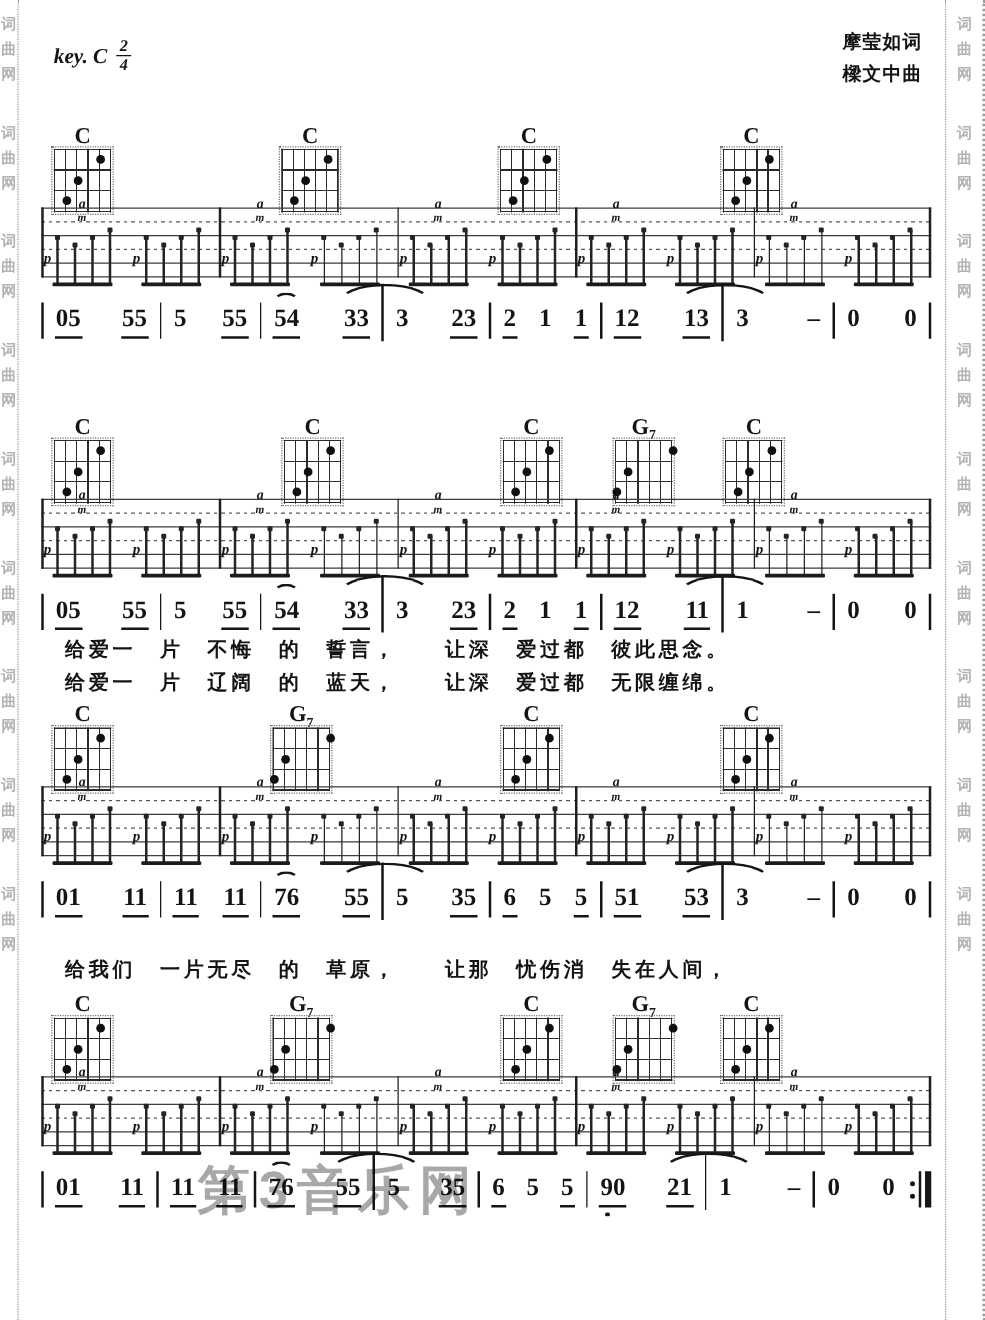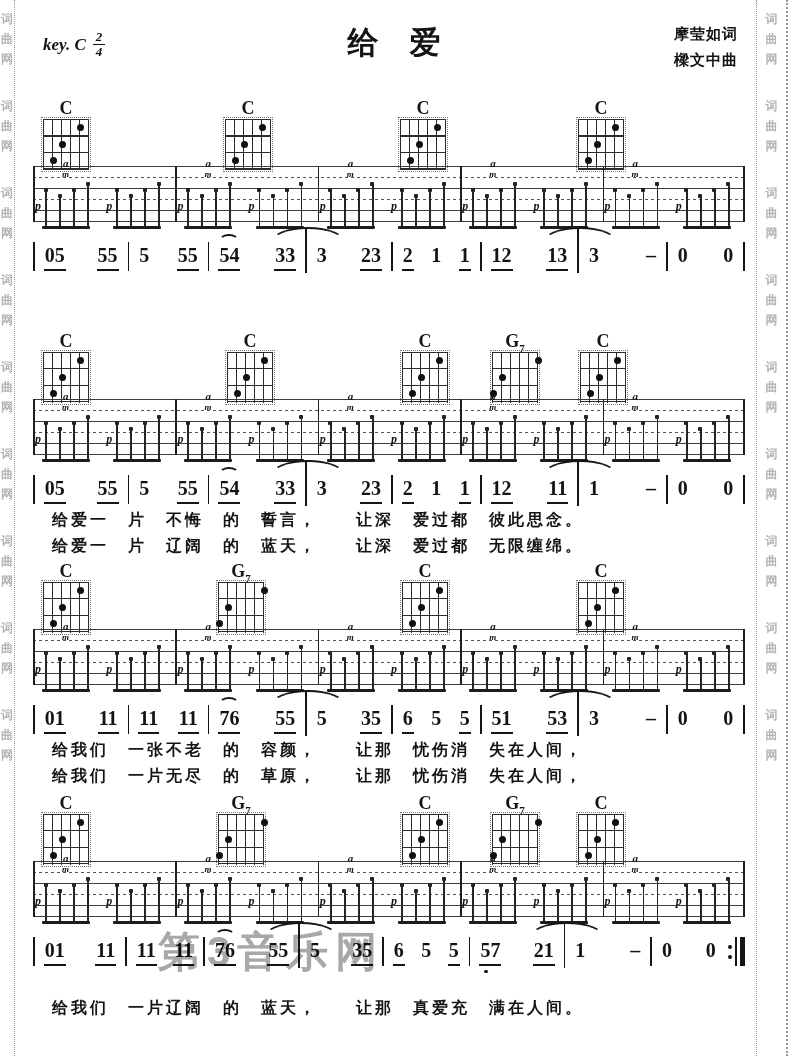--- a/index.html
+++ b/index.html
@@ -152,21 +152,20 @@
       <span class="mgap"></span>
     </div>
 
   <div class="key">
     <span>key. C</span>
     <span class="frac">
       <i>2</i>
       <i>4</i>
     </span>
   </div>
-  <div class="title">给　爱</div>
   <div class="credits">
     <div>摩莹如词</div>
     <div>樑文中曲</div>
   </div>
 
   <div id="systems">
       <div class="system" style="top: 100px;">
         <div class="chord-row">
           <div class="chord" style="left: 43px;">
             <div class="chord-label"><span>C</span><sub></sub></div>
@@ -840,21 +839,20 @@
             <span class="cell">3</span>
             <span class="cell">–</span>
           </div>
           <i class="bar"></i>
           <div class="measure" style="flex-grow: 10;">
             <span class="cell">0</span>
             <span class="cell">0</span>
           </div>
           <i class="bar"></i>
         </div>
-        <div class="lyr lyr0">给我们　一张不老　的　容颜，　　让那　忧伤消　失在人间，</div>
         <div class="lyr lyr1">给我们　一片无尽　的　草原，　　让那　忧伤消　失在人间，</div>
       </div>
       <div class="system" style="top: 795px;">
         <div class="chord-row">
           <div class="chord" style="left: 43px;">
             <div class="chord-label"><span>C</span><sub></sub></div>
             <div class="diagram">
               <i class="cdot" style="left: 33.5px; top: 5px;"></i>
               <i class="cdot" style="left: 15.5px; top: 21.5px;"></i>
               <i class="cdot" style="left: 6.5px; top: 38px;"></i>
@@ -1059,21 +1057,21 @@
             <span class="cell u">35</span>
           </div>
           <i class="bar"></i>
           <div class="measure" style="flex-grow: 12;">
             <span class="cell u">6</span>
             <span class="cell">5</span>
             <span class="cell u">5</span>
           </div>
           <i class="bar"></i>
           <div class="measure" style="flex-grow: 13.5;">
-            <span class="cell u lowdot">57</span>
+            <span class="cell u lowdot">90</span>
             <span class="cell u">21</span>
           </div>
           <i class="bar tie"></i>
           <div class="measure" style="flex-grow: 12;">
             <span class="cell">1</span>
             <span class="cell">–</span>
           </div>
           <i class="bar"></i>
           <div class="measure" style="flex-grow: 10;">
             <span class="cell">0</span>
@@ -1081,18 +1079,17 @@
           </div>
           <span class="rep">
             <i class="rdots">
               <b class="rd"></b>
               <b class="rd"></b>
             </i>
             <i class="rthin"></i>
             <i class="rthick"></i>
           </span>
         </div>
-        <div class="lyr lyr1">给我们　一片辽阔　的　蓝天，　　让那　真爱充　满在人间。</div>
       </div>
     </div>
 
   <div class="wm-site">第3音乐网</div>
 </div>
 
 </body></html>

